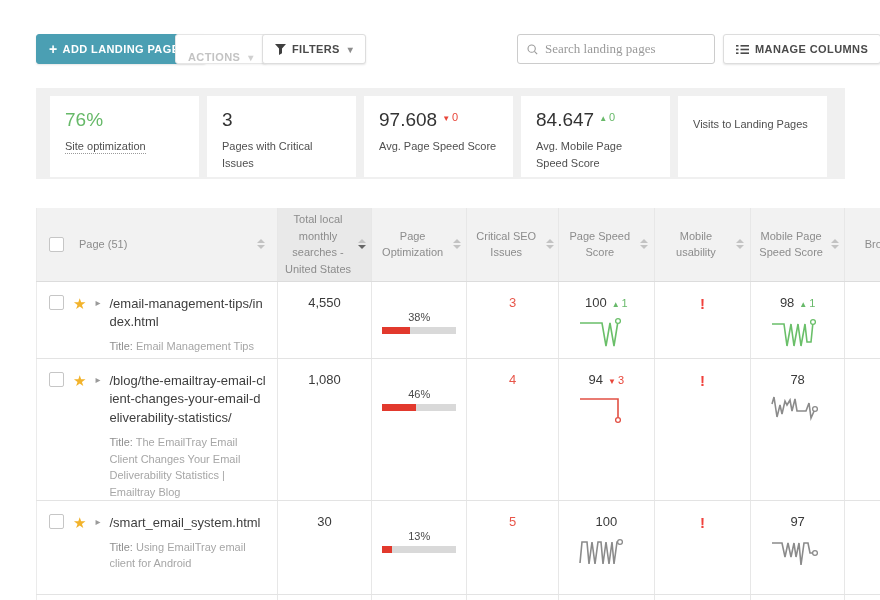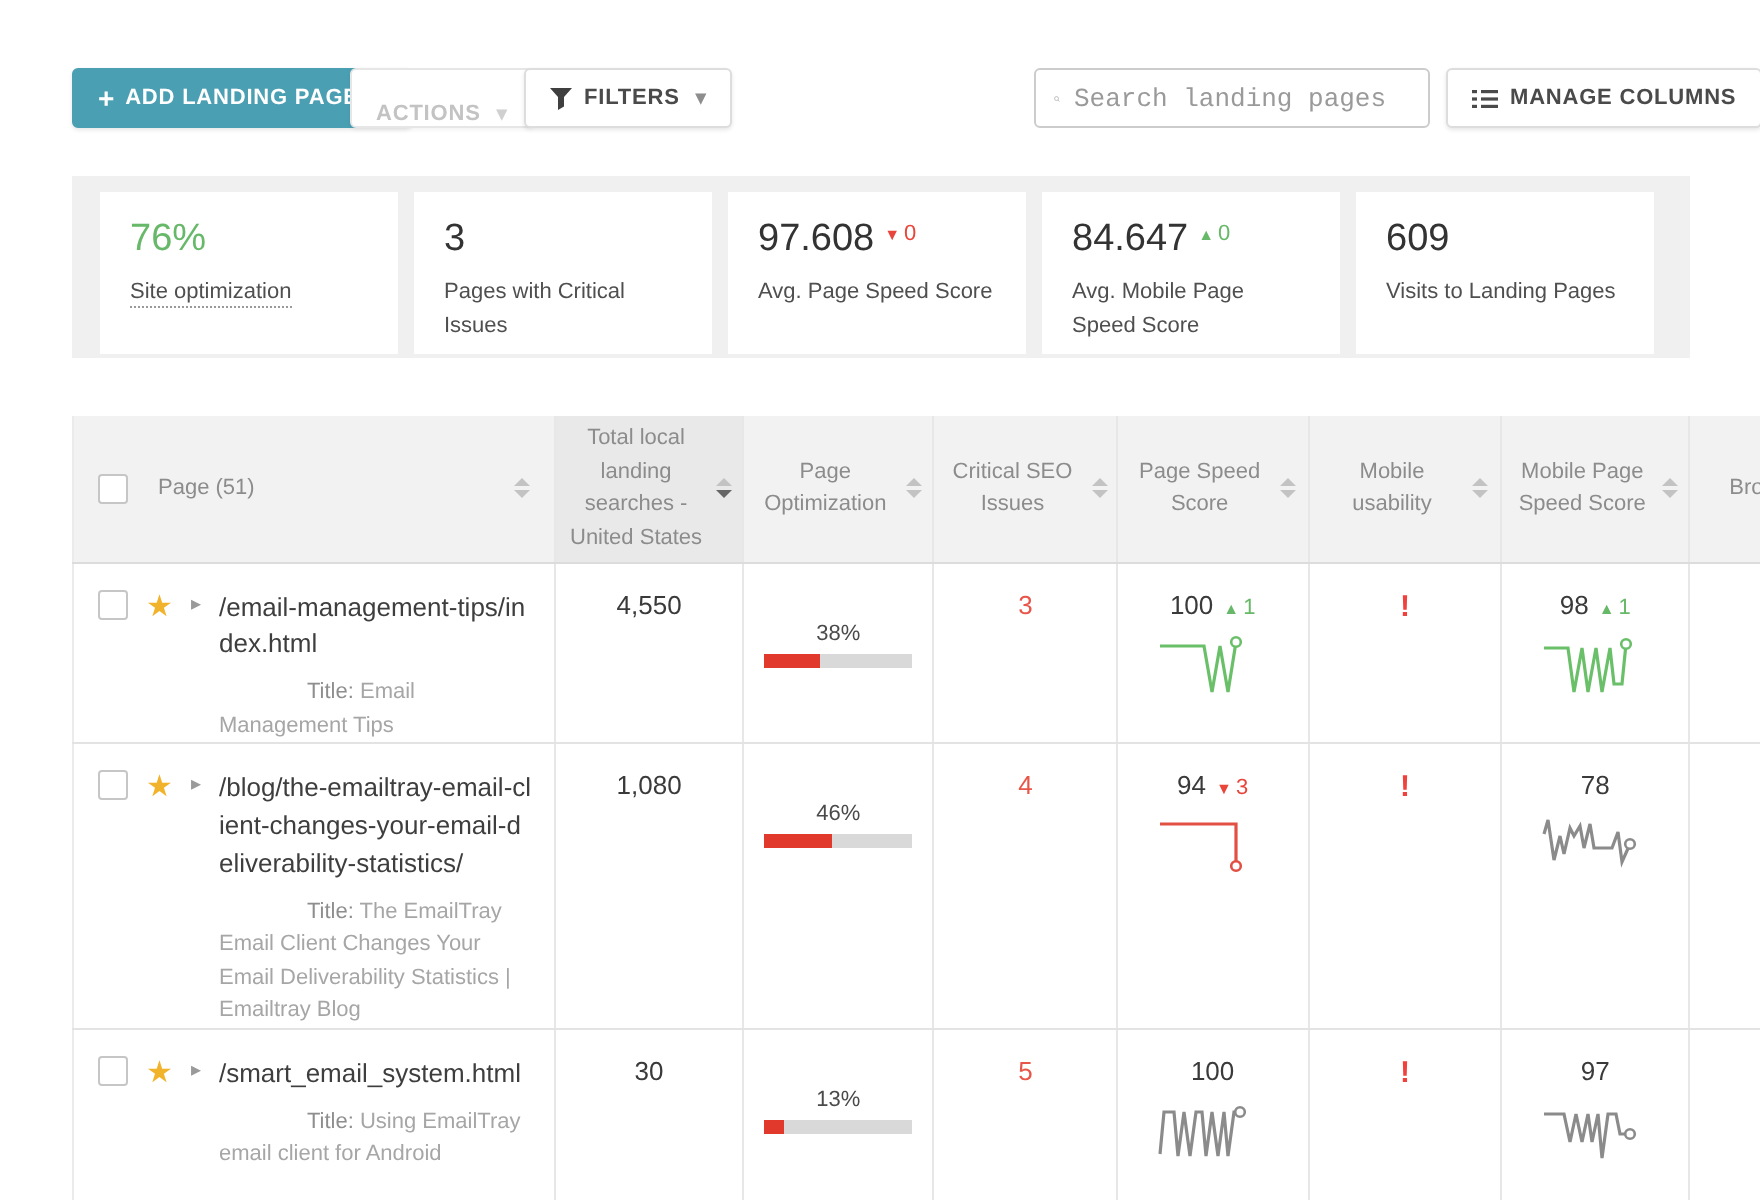--- a/index.html
+++ b/index.html
@@ -15,21 +15,21 @@
   .btn .caret { font-size:10px; color:#8d8d8d; margin-left:2px; }
   .btn-add { left:36px; background:#4b9fb3; border-color:#4b9fb3; color:#fff; }
   .btn-add .plus { font-size:14px; font-weight:bold; margin-right:-1px; }
   .btn-add .caret { color:rgba(255,255,255,.85); }
   .btn-actions { left:175px; color:#c3c3c3; border-color:#e6e6e6; box-shadow:0 1px 2px rgba(0,0,0,.05);align-items:flex-end; }
   .btn-actions .caret { color:#d0d0d0; }
   .btn-filters { left:262px;justify-content:center; }
   .search-box { position:absolute; left:517px; top:34px; width:198px; height:30px;
     border:1px solid #ccc; border-radius:3px; display:flex; align-items:center; padding:0 9px; gap:7px; background:#fff; }
   .search-box input { border:none; outline:none; flex:1; font-size:13px; color:#0f172a;
-    font-family:Liberation Mono, monospace; background:transparent; }
+    font-family:Liberation Serif, serif; background:transparent; }
   .search-box input::placeholder { color:#9a9a9a; }
   .btn-manage { left:723px; }
 
   
   .stats-band { position:absolute; left:36px; top:88px; width:809px; height:91px; background:#f0f0f0; }
   .card { position:absolute; top:8px; width:149px; height:81px; background:#fff; padding:13px 15px; }
   .card-num { display:flex; align-items:flex-start; gap:5px; font-size:19px; color:#333; }
   .card-num.green { color:#67b969; }
   .card-label { margin-top:7px; font-size:11px; color:#4f4f4f; line-height:1.5; }
   .card-label .dotted { border-bottom:1px dotted #9a9a9a; padding-bottom:1px; }
@@ -61,21 +61,21 @@
 
   tr.r1 td { height:77px; } tr.r2 td { height:140px; } tr.r3 td { height:94px; } tr.r4 td { height:40px; }
   td { padding-top:13px; text-align:center; font-size:13px; color:#3a3a3a; }
   td.cell-page { text-align:left; padding:13px 10px 0 12px; }
   .page-flex { display:flex; gap:9px; }
   .star { color:#f2b32c; font-size:15px; line-height:1; margin-top:1px; cursor:pointer; flex:none; }
   .chev { color:#9a9a9a; font-size:10px; line-height:1; margin-top:3px; cursor:pointer; flex:none; }
   .page-text { flex:1; min-width:0; }
   .page-link { font-size:13px; color:#3e3e3e; line-height:1.45; word-break:break-all; cursor:pointer; }
   .page-title { margin-top:6px; font-size:11px; color:#a6a6a6; line-height:1.5; }
-  .page-title .tl { color:#8e8e8e;margin-left:44px; }
+  .page-title .tl { color:#8e8e8e; }
   .pct-label { font-size:11px; color:#4a4a4a;margin-top:16px; }
   .bar { width:74px; height:7px; background:#d9d9d9; margin:4px auto 0; }
   .bar .fill { height:100%; background:#e2392d; }
   .red { color:#e8564a; }
   .bang { color:#f0413c; font-weight:bold; font-size:15px; }
   .dash { color:#9e9e9e; }
   .score-row { display:flex; align-items:baseline; justify-content:center; gap:5px; }
   .score-row .delta { margin-top:0; }
   svg.spark { display:block; margin:5px auto 0; }
 </style>
@@ -144,21 +144,20 @@
       <div class="card-num">
         <span>84.647</span>
         <span class="delta">
             <span class="delta-arrow up">▲</span>
             <span class="delta-val up">0</span>
           </span>
       </div>
       <div class="card-label">Avg. Mobile Page Speed Score</div>
     </div>
     <div class="card" style="left:642px">
-      <div class="card-num">609</div>
       <div class="card-label">Visits to Landing Pages</div>
     </div>
   </div>
 
   <div class="table-wrap">
     <table>
       <colgroup>
         <col style="width:232px">
           <col style="width:90px">
           <col style="width:92px">
@@ -175,21 +174,21 @@
               <span class="cb"></span>
               <span class="lbl">Page (51)</span>
               <span class="sort">
                   <i class="tri-up"></i>
                   <i class="tri-down"></i>
                 </span>
             </div>
           </th>
           <th class="sorted">
             <div class="th-inner">
-              <span class="lbl">Total local landing searches - United States</span>
+              <span class="lbl">Total local monthly searches - United States</span>
               <span class="sort active">
                   <i class="tri-up"></i>
                   <i class="tri-down"></i>
                 </span>
             </div>
           </th>
           <th>
             <div class="th-inner">
               <span class="lbl">Page Optimization</span>
               <span class="sort">

